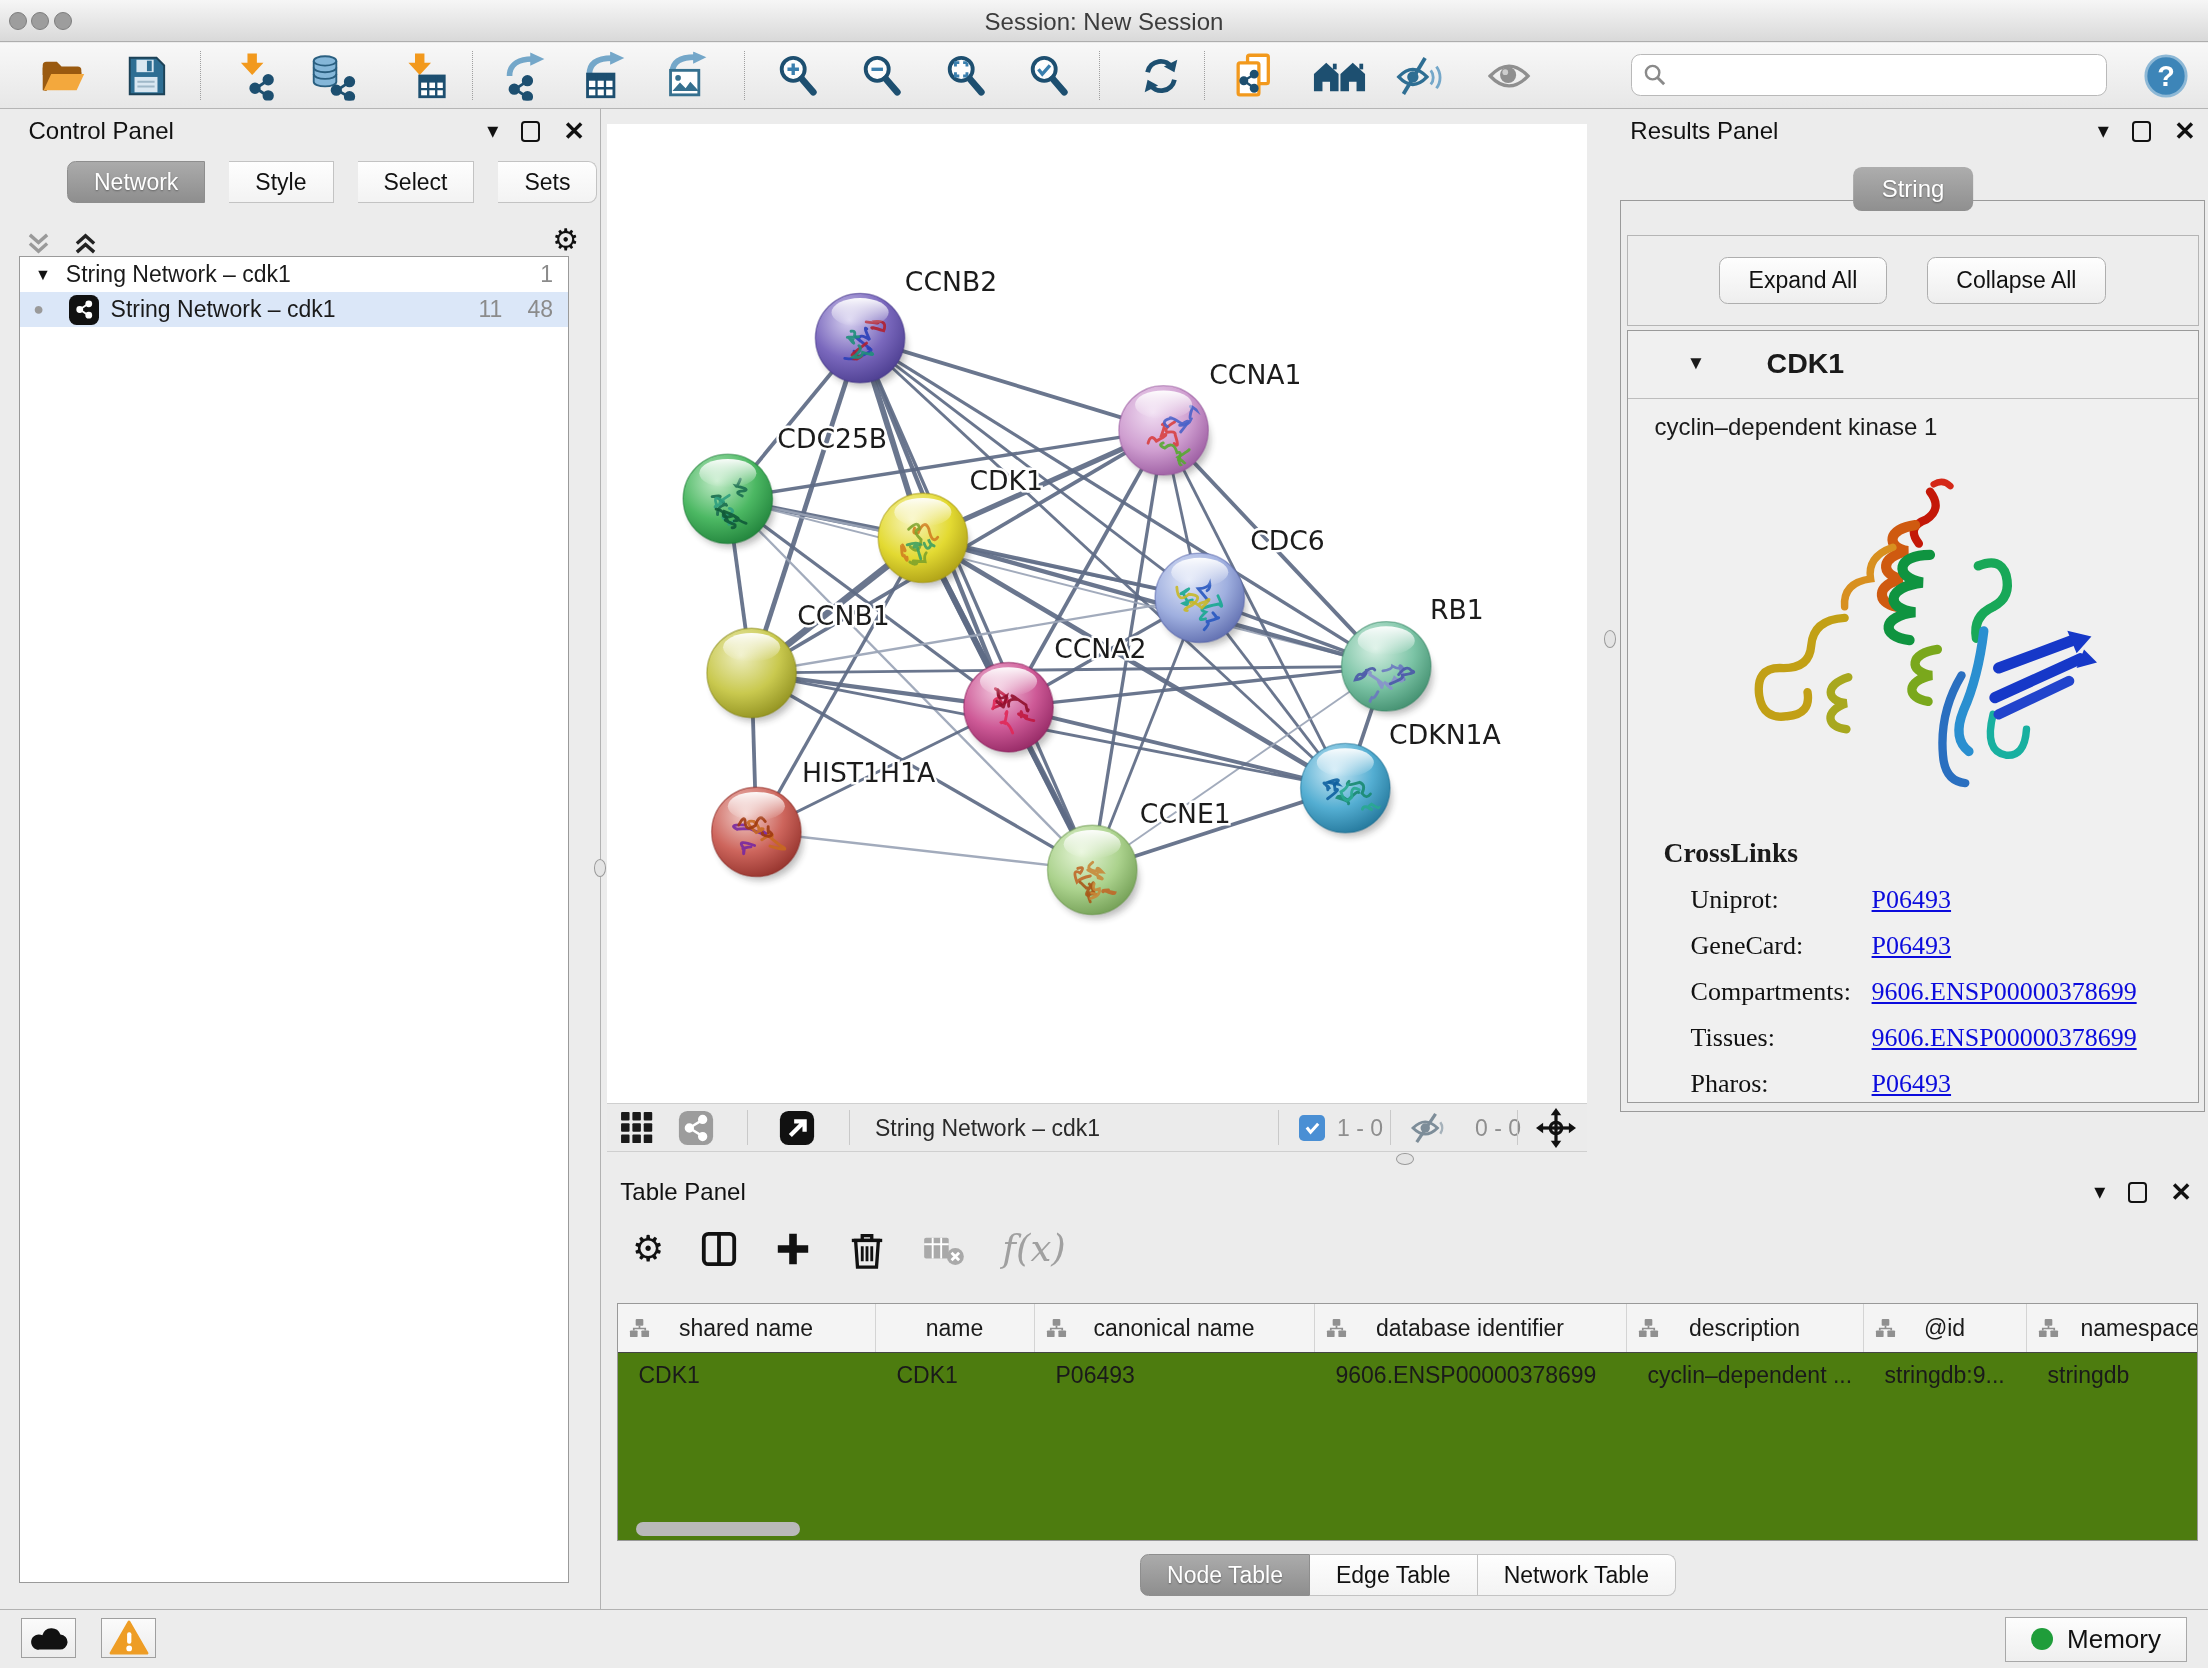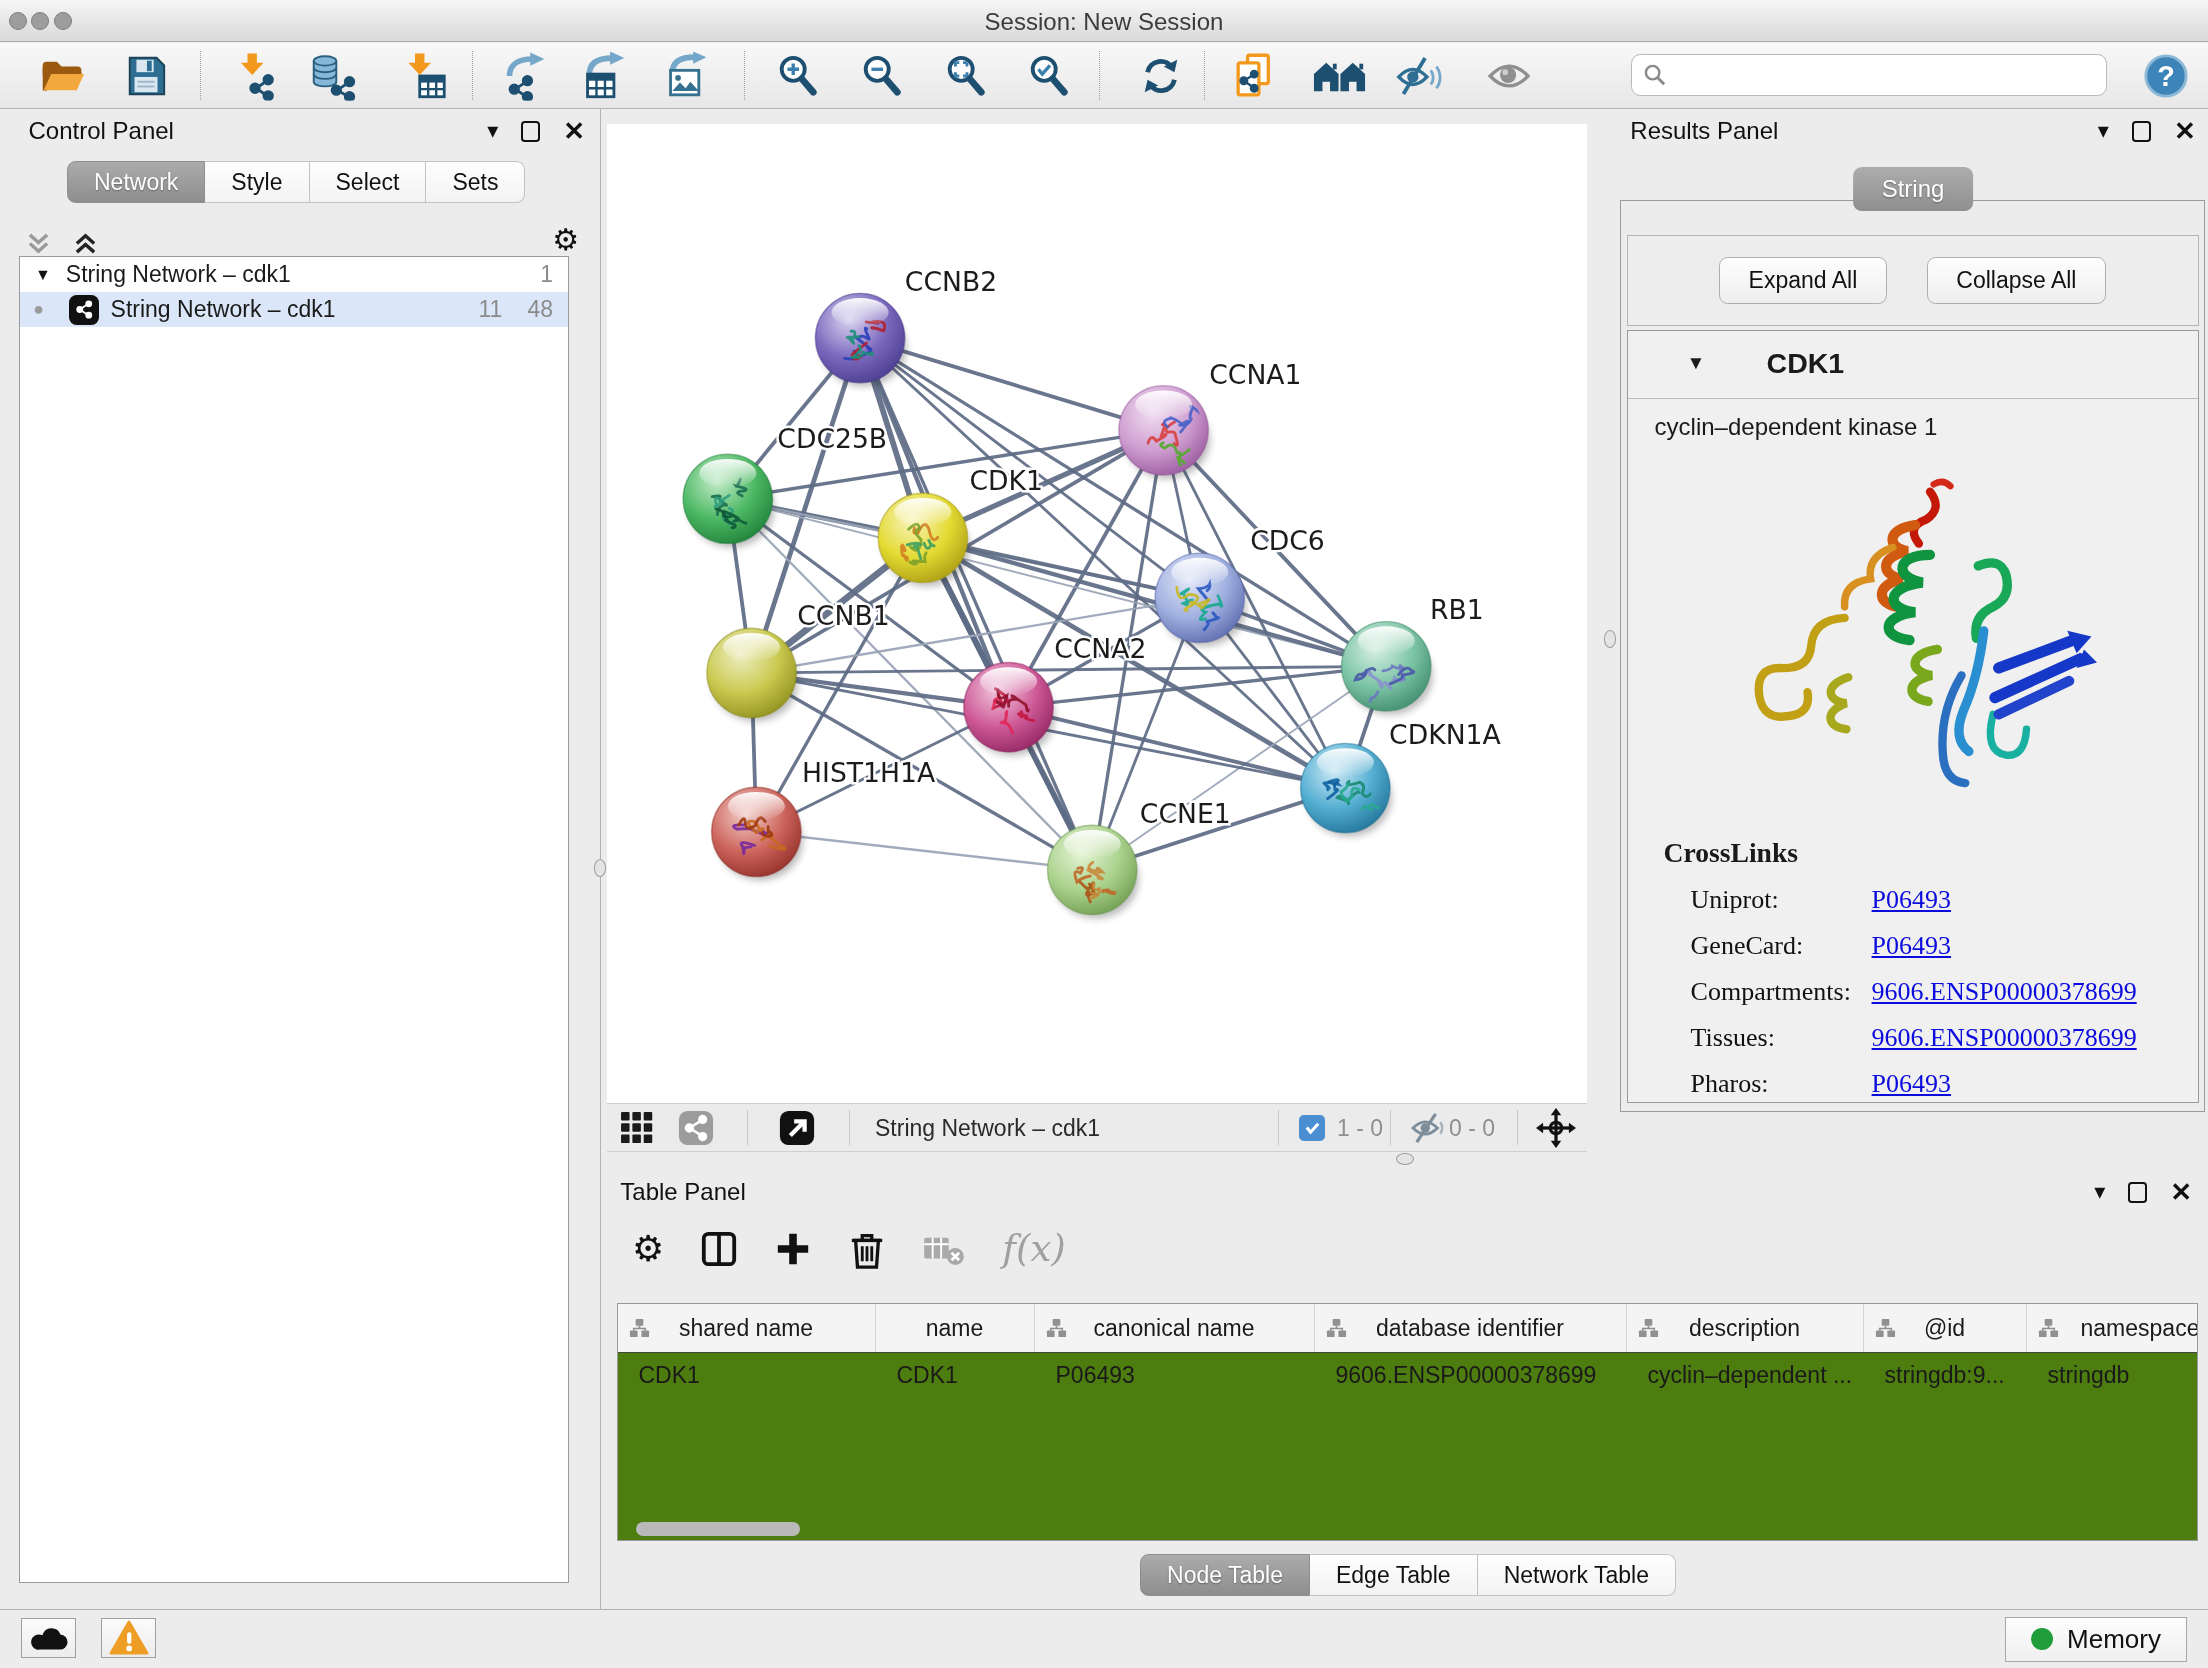--- a/index.html
+++ b/index.html
@@ -33,21 +33,21 @@
   .seg-btn{height:42px;line-height:40px;padding:0 26px;font-size:23px;background:linear-gradient(#fefefe,#f3f3f3);
     border:1px solid #c3c3c3;border-left:none;color:#111;white-space:nowrap;}
   .seg-btn:first-child{border-left:1px solid #c3c3c3;border-radius:8.6px 0 0 8.6px;}
   .seg-btn:last-child{border-radius:0 8.6px 8.6px 0;}
   .seg-btn.sel{background:linear-gradient(#ababab,#8e8e8e);color:#fff;border-color:#8e8e8e;
     text-shadow:0 1px 1.9px rgba(0,0,0,.35);}
   
   .control-panel{position:absolute;left:0;top:108px;width:601px;height:1501px;border-right:1px solid #b2b2b2;}
   .cp-head{position:absolute;left:28.5px;top:8.6px;}
   .cp-icons{position:absolute;right:15px;top:7.6px;}
-  .cp-tabs{position:absolute;left:67px;top:53px;}
+  .cp-tabs{position:absolute;left:67px;top:53px;gap:24px;}
   .cp-sub{position:absolute;left:19px;right:19px;top:116px;height:38px;}
   .cp-sub .status-text{position:absolute;left:0;right:0;top:5.7px;text-align:center;font-size:23px;color:#222;}
   .chev{position:absolute;top:7.6px;}
   .cp-gear{position:absolute;right:1.9px;top:-1.9px;font-size:30px;color:#111;}
   .net-list{position:absolute;left:19px;top:148px;width:550px;bottom:26px;background:#fff;border:1px solid #9a9a9a;}
   .nl-row{position:relative;height:35px;display:flex;align-items:center;font-size:23px;}
   .nl-row.sel{background:#dbe7f8;}
   .nl-tri{margin:0 15px 0 15px;font-size:16px;color:#111;}
   .nl-bullet{margin-left:13.3px;font-size:18px;color:#9a9a9a;}
   .nl-count{position:absolute;right:15px;color:#8b8b8b;}
@@ -709,21 +709,21 @@
     <span class="ns-text ns-gray" style="left:730px">1 - 0</span>
     <span class="vdiv" style="left:783px"></span>
     <span class="ns-item" style="left:802px">
       <svg width="40" height="32" viewBox="0 0 42 34">
         <path d="M4 17 Q17 4 30 17 Q17 30 4 17z" fill="none" stroke="#7d8d99" stroke-width="3"></path>
         <circle cx="17" cy="17" r="5" fill="#7d8d99"></circle>
         <path d="M33 11 a10 10 0 0 1 0 12" stroke="#a5b1ba" stroke-width="2.6" fill="none"></path>
         <line x1="28" y1="2" x2="8" y2="32" stroke="#7d8d99" stroke-width="3.4"></line>
       </svg>
     </span>
-    <span class="ns-text ns-gray" style="left:842px">0 - 0</span>
+    <span class="ns-text ns-gray" style="left:868px">0 - 0</span>
     <span class="vdiv" style="left:910px"></span>
     <span class="ns-item" style="left:929px">
       <svg width="40" height="40" viewBox="0 0 42 42">
         <g stroke="#111" stroke-width="3.4" fill="none">
           <line x1="21" y1="6" x2="21" y2="36"></line>
             <line x1="6" y1="21" x2="36" y2="21"></line>
           <circle cx="21" cy="21" r="6"></circle>
         </g>
         <g fill="#111">
           <path d="M21 0 l-5.5 7.5 h11z"></path>

